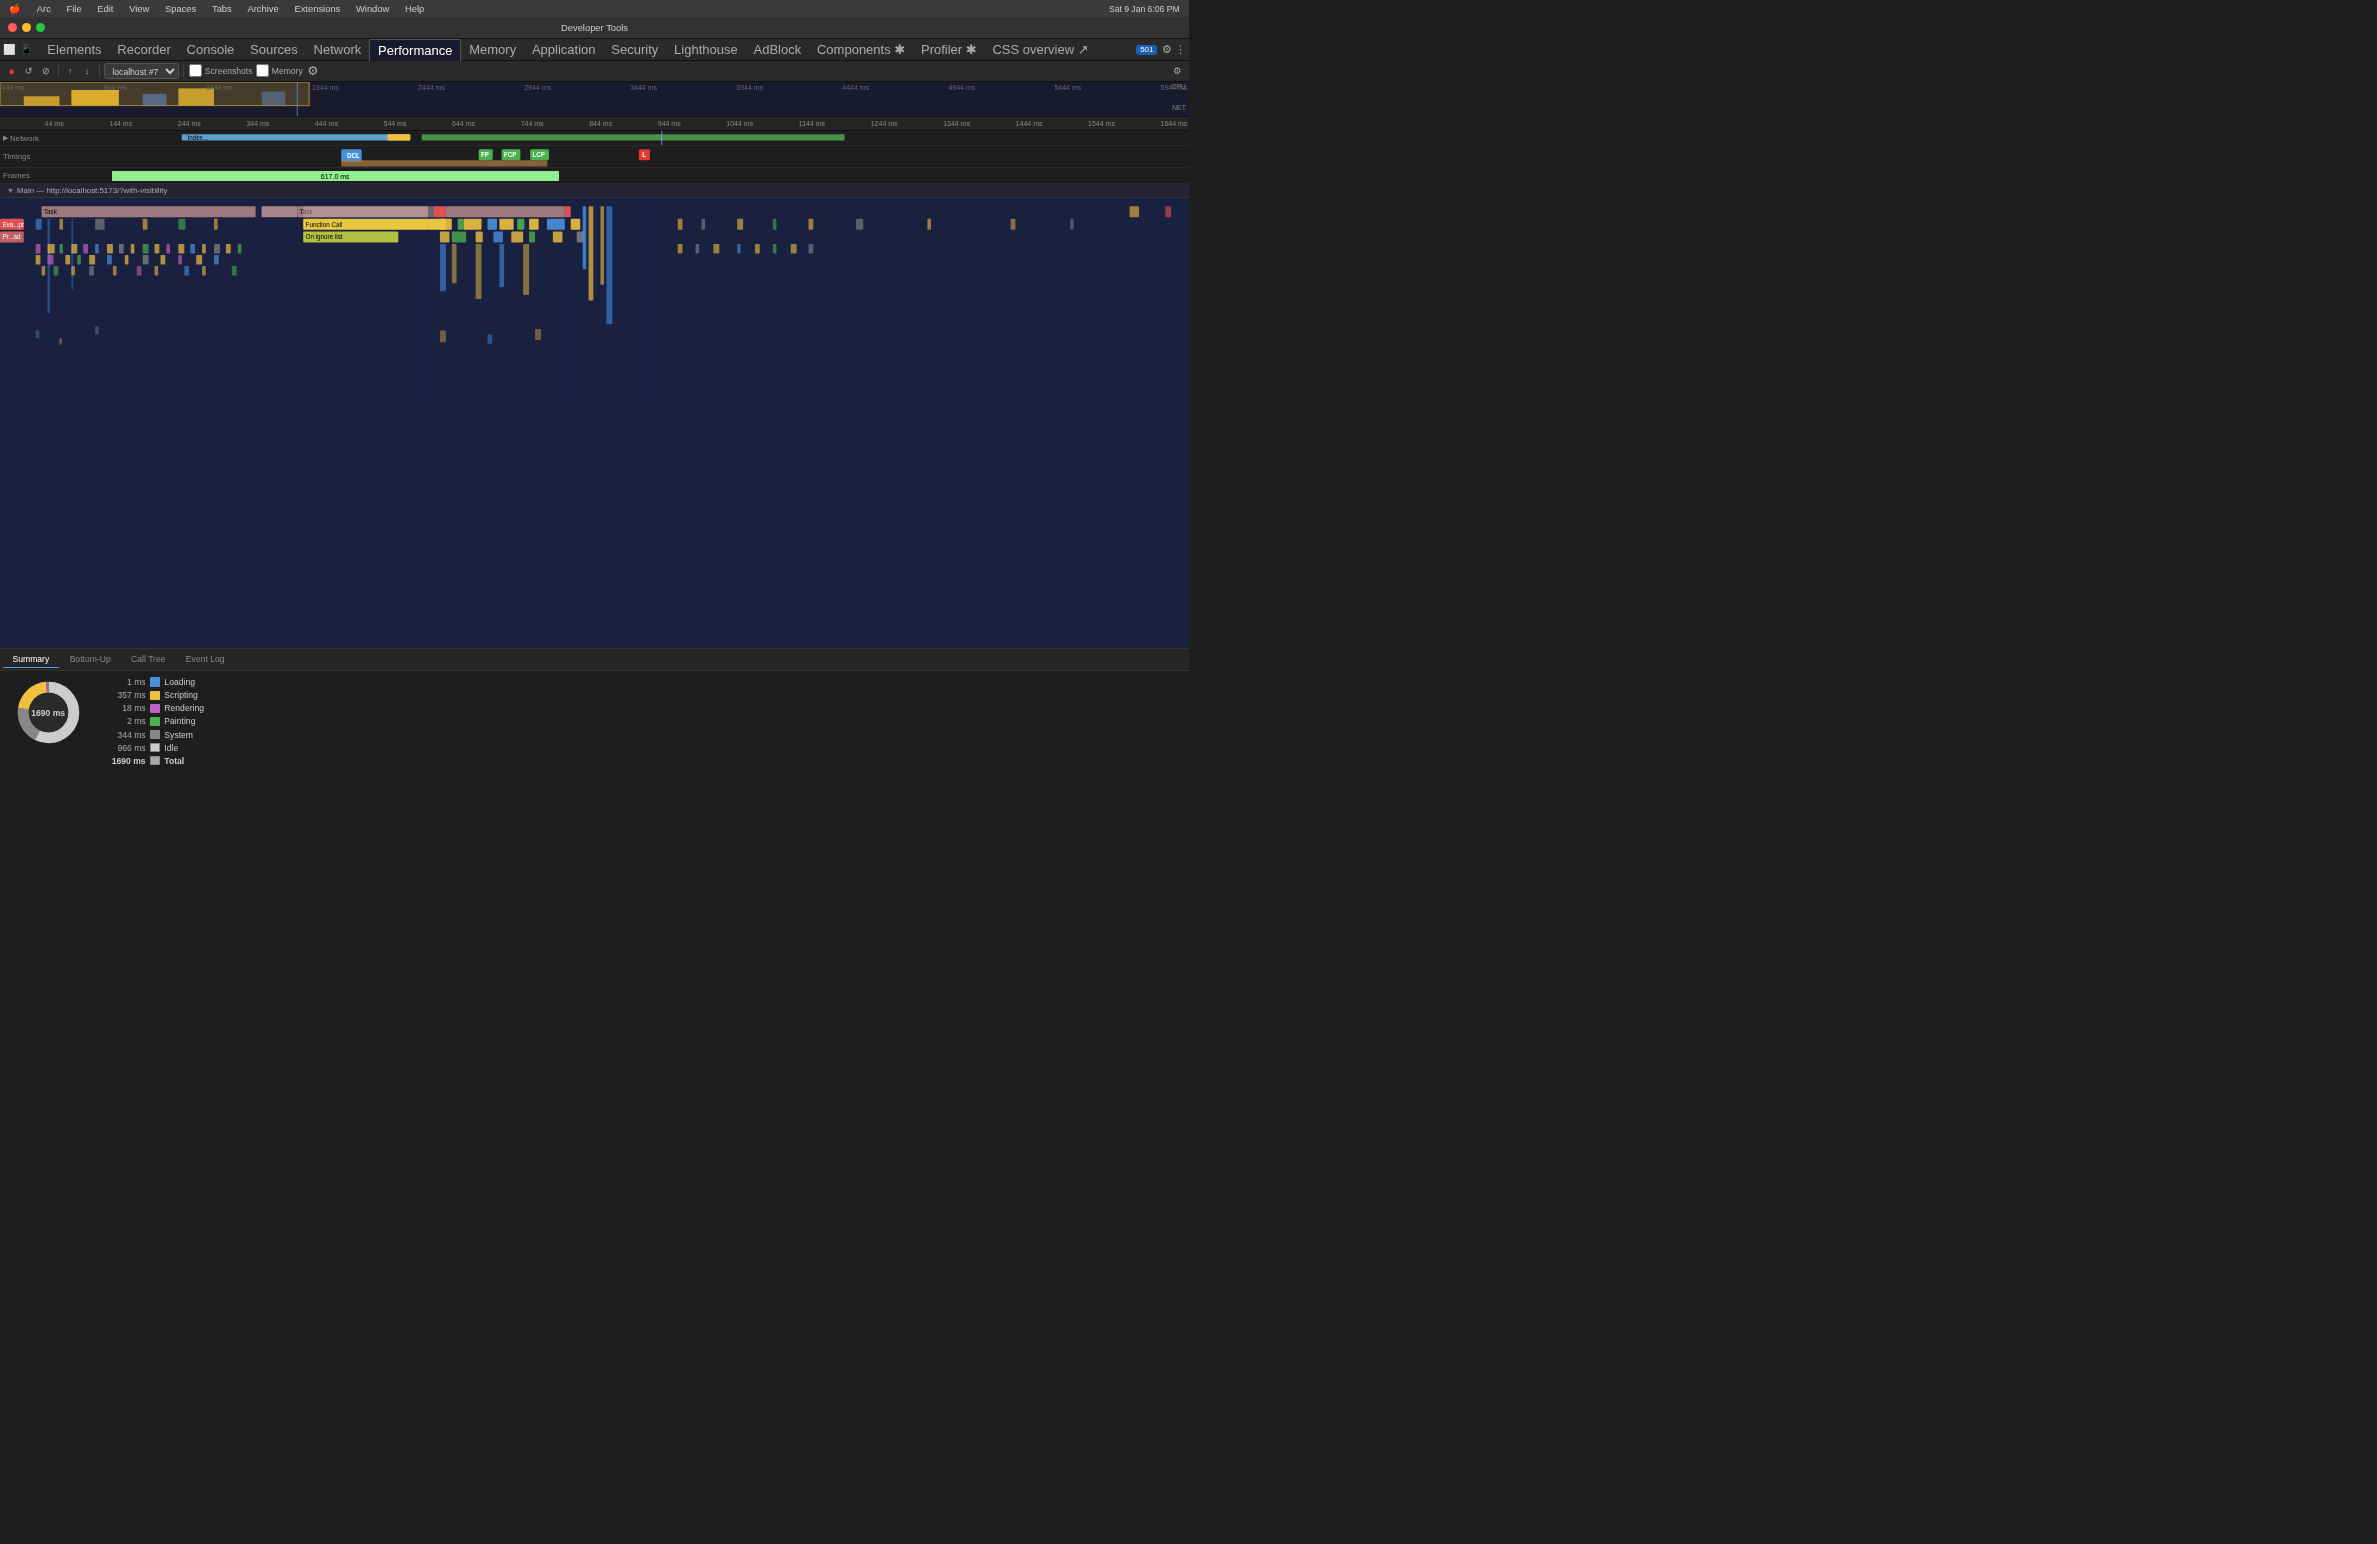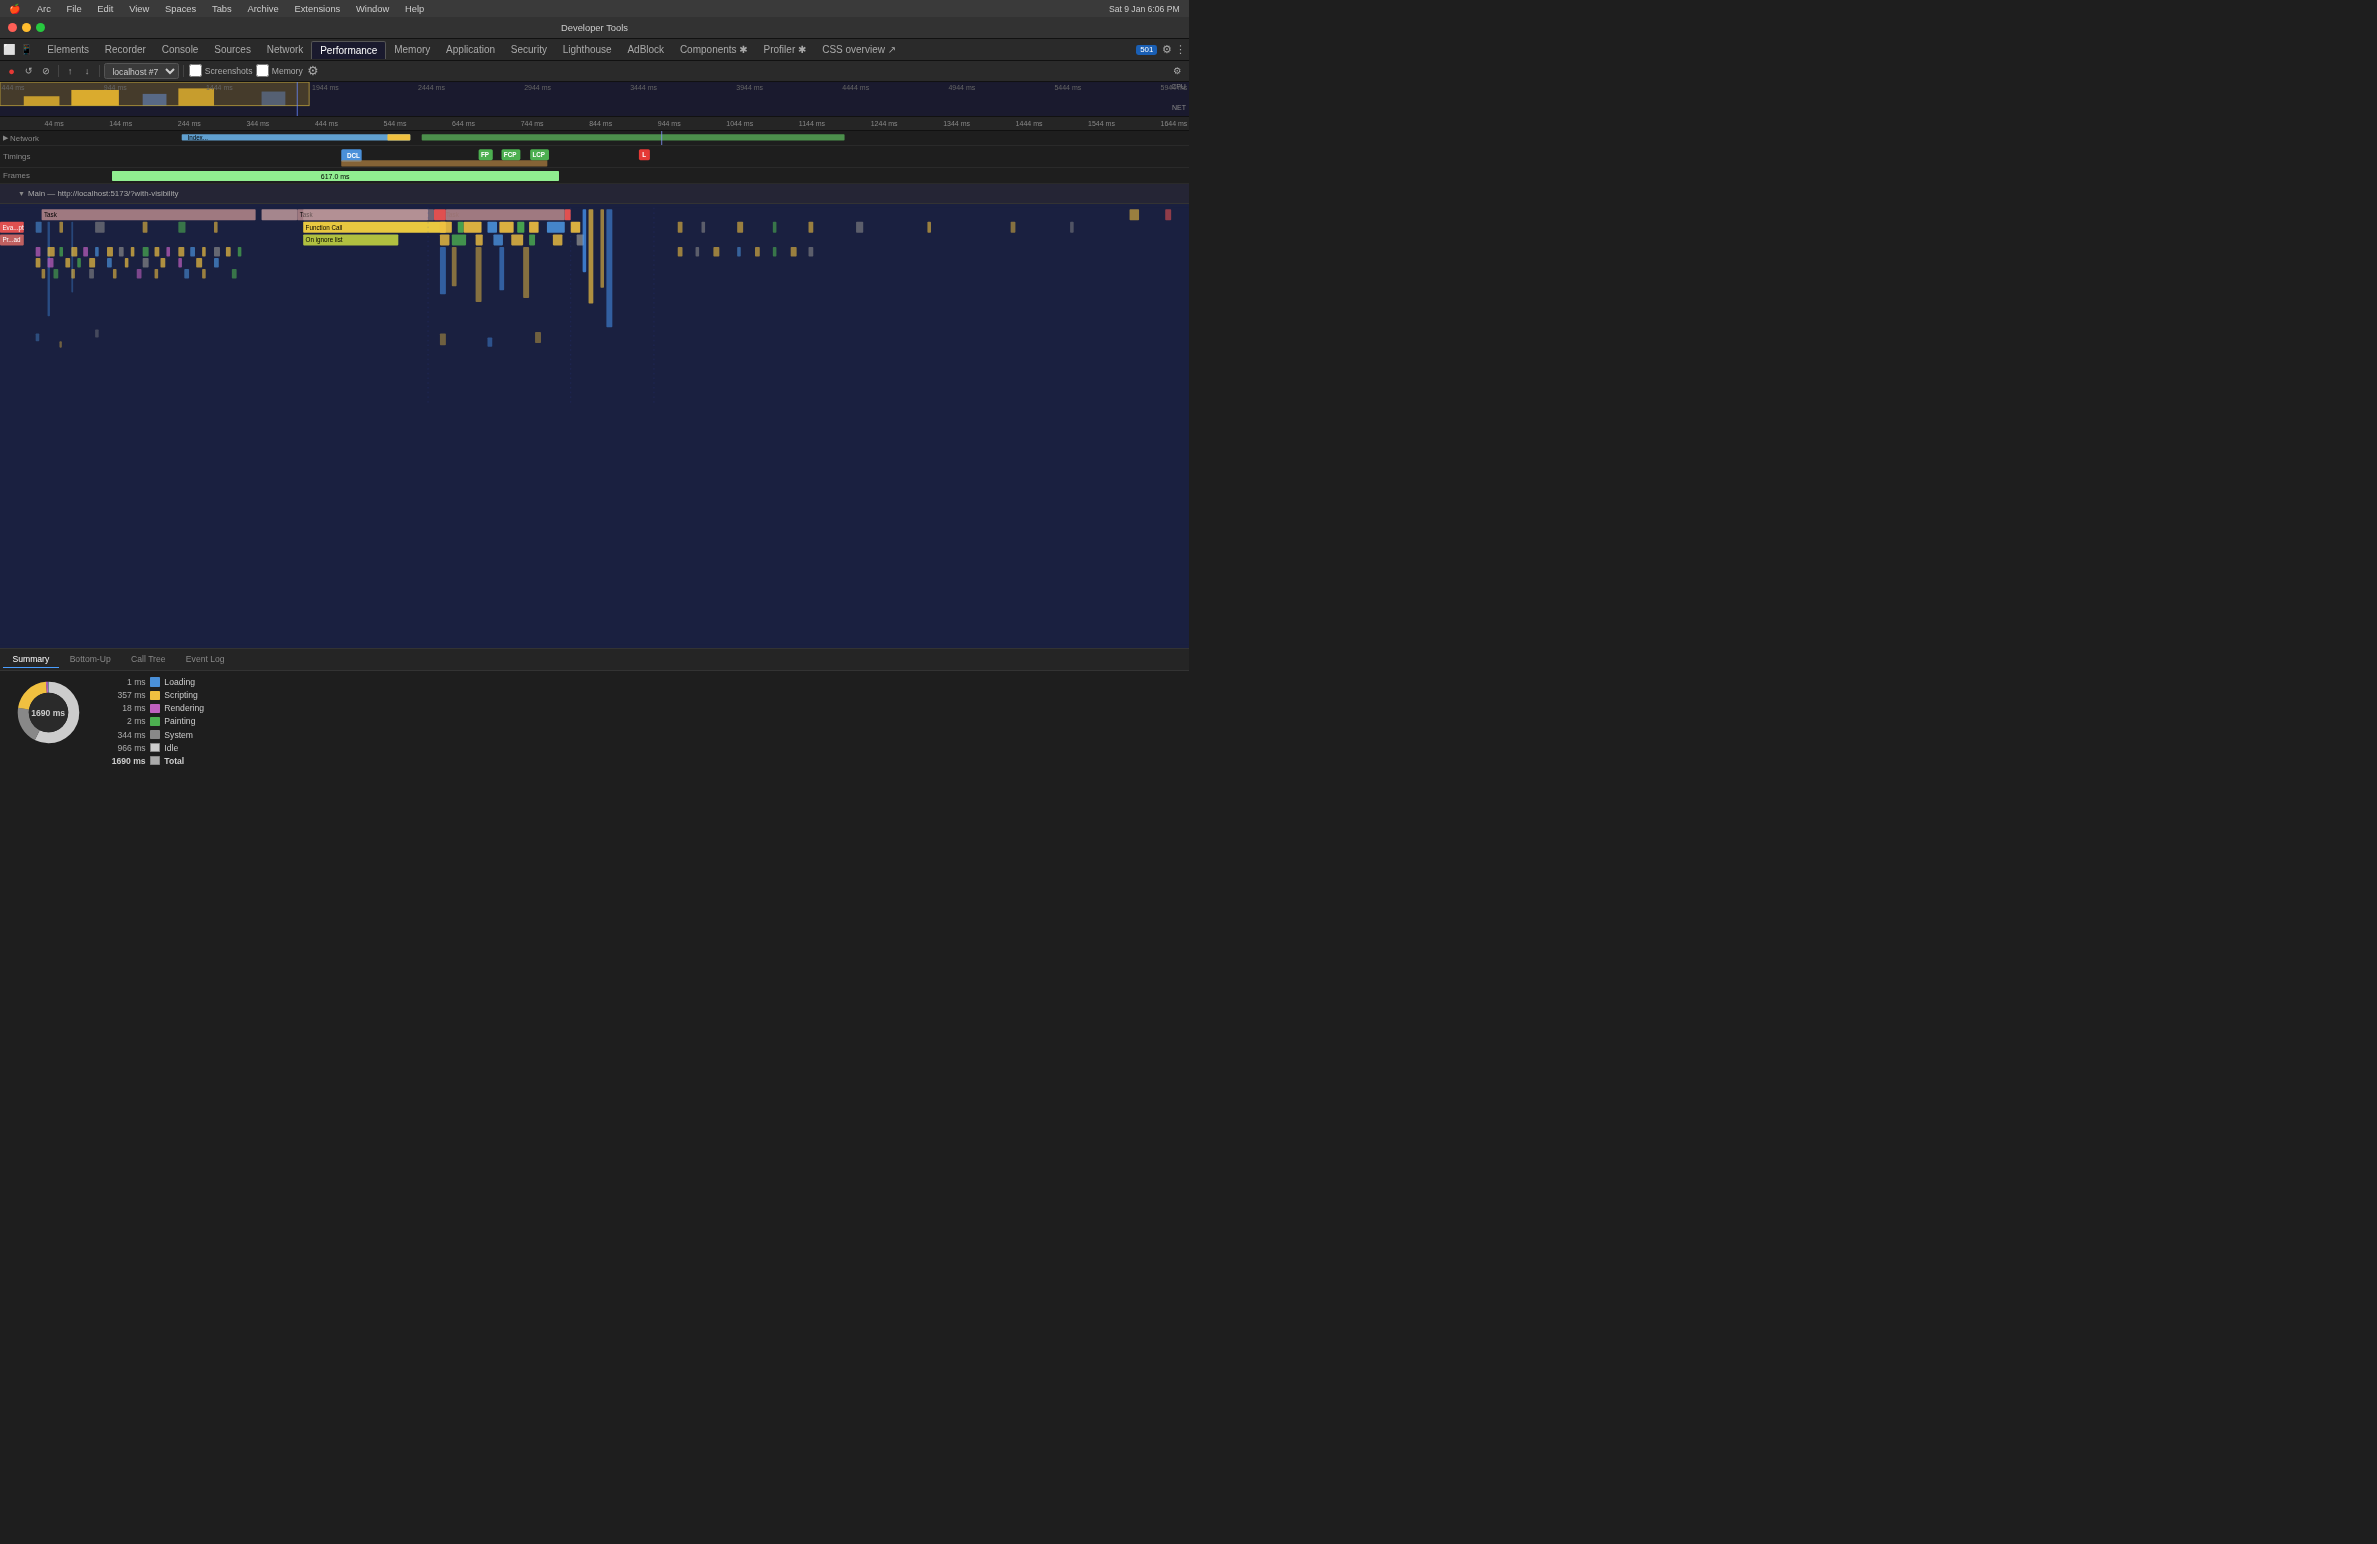--- a/index.html
+++ b/index.html
@@ -45,21 +45,21 @@
       height: 22px;
       background: #2a2a2a;
       display: flex;
       align-items: center;
       padding: 0 3.1px;
       border-bottom: 0.8px solid #111;
       gap: 0;
     }
     .devtools-tab {
       padding: 3.1px 7.9px;
-      font-size: 10px;
+      font-size: 13px;
       color: #aaa;
       cursor: pointer;
       border-radius: 2.4px 2.4px 0 0;
       white-space: nowrap;
       text-align: center;
     }
     .devtools-tab.active {
       color: #fff;
       background: #1a1a2e;
       border-top: 0.8px solid #555;
@@ -140,25 +140,25 @@
     }
     .track-content {
       flex: 1;
       height: 100%;
       position: relative;
       overflow: hidden;
     }
 
     
     .main-section-header {
-      height: 20px;
+      height: 14px;
       background: #252535;
       display: flex;
       align-items: center;
-      padding: 0 18px;
+      padding: 0 7px;
       font-size: 7.9px;
       color: #aaa;
       border-bottom: 0.8px solid #333;
     }
 
     
     .bottom-panel {
       background: #1e1e1e;
       border-top: 1.6px solid #333;
     }

